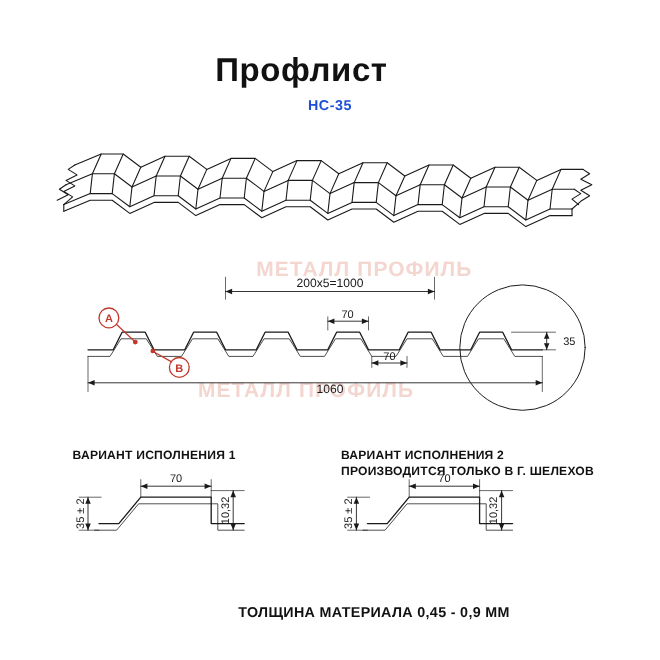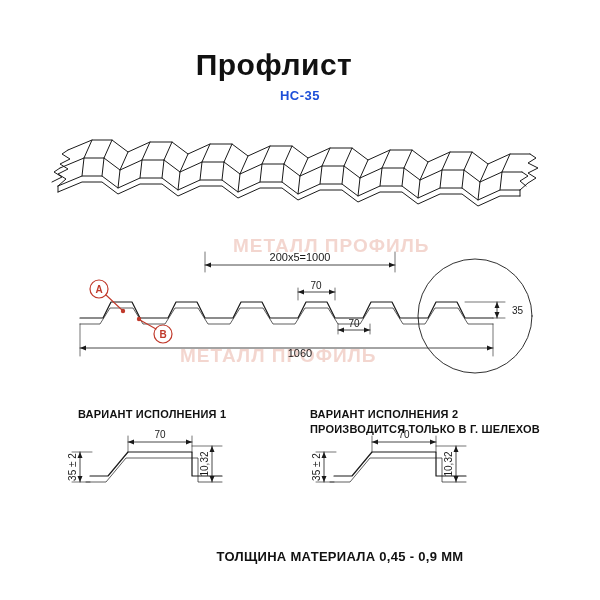--- a/index.html
+++ b/index.html
@@ -49,21 +49,21 @@
     width: 600px;
     height: 600px;
   }
   .variant-label {
     position: absolute;
     font-size: 11px;
     font-weight: bold;
     color: #111111;
     letter-spacing: 0.2px;
   }
-  #variant1-label { top: 408px; left: 66px; margin-left: 12px; }
+  #variant1-label { top: 408px; left: 66px; }
   #variant2-label { top: 408px; left: 310px; }
   #variant2-note { top: 423px; left: 310px; }
   .footer {
     position: absolute;
     top: 549px;
     left: 0;
     width: 600px;
     text-align: center;
     font-size: 13px;
     font-weight: bold;

